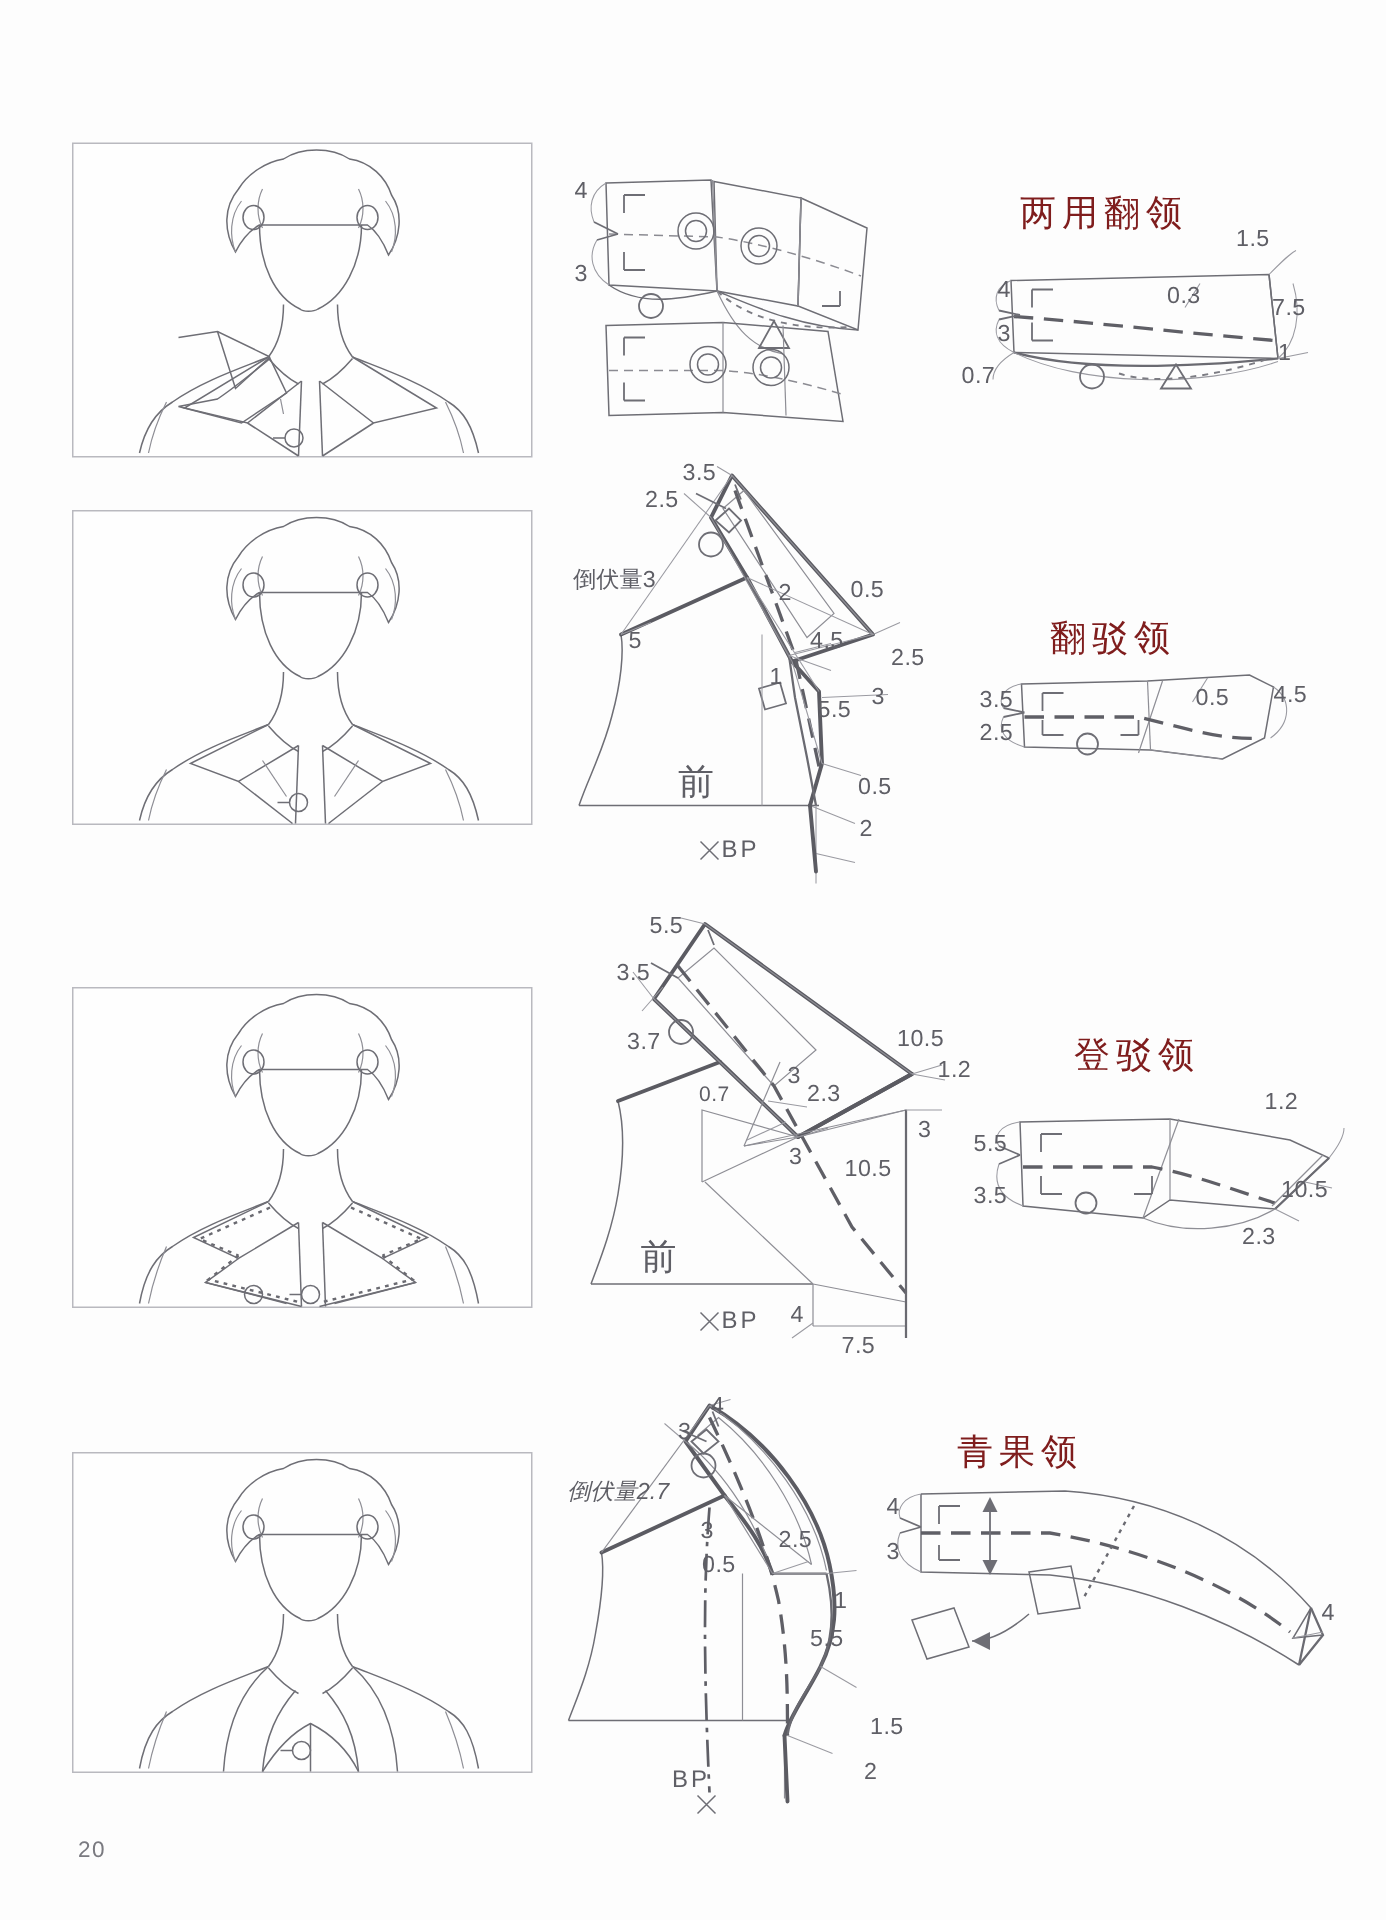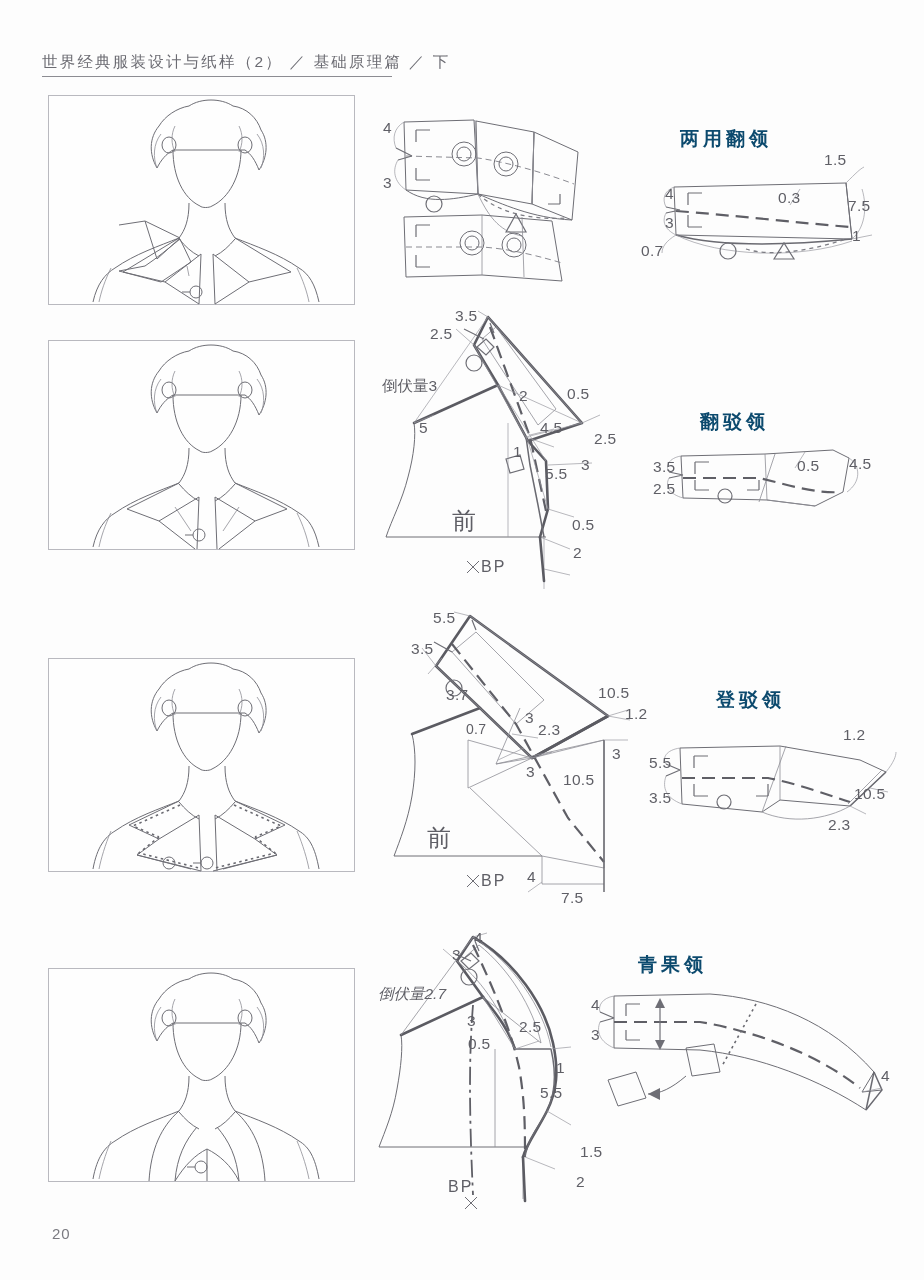--- a/index.html
+++ b/index.html
@@ -35,22 +35,22 @@
   .abs{position:absolute;}
   .num{
     position:absolute;font-size:15.5px;color:#5f5f66;
     letter-spacing:.3px;white-space:nowrap;line-height:1;
   }
   .num.s{font-size:14px;}
   .cn-label{
     position:absolute;font-size:15.5px;color:#5f5f66;white-space:nowrap;
   }
   .sec-title{
-    position:absolute;font-size:19px;color:#0c4a6e;letter-spacing:4px;
-    white-space:nowrap;font-weight:bold;
+    position:absolute;font-size:24px;color:#7f1d1d;letter-spacing:4px;
+    white-space:nowrap;font-weight:normal;
   }
   .big-cn{
     position:absolute;font-size:24px;color:#5f5f66;letter-spacing:2px;
   }
   .bp-label{
     position:absolute;font-size:16px;color:#5f5f66;letter-spacing:2px;
   }
 
   
   .illo-frame{
@@ -68,24 +68,20 @@
   .dot{fill:none;stroke:#6a6a71;stroke-width:1.6;stroke-dasharray:2.5 3.5;}
   .dashdot{fill:none;stroke:#5f5f66;stroke-width:1.8;stroke-dasharray:18 5 3 5;}
   .mk{fill:none;stroke:#6e6e75;stroke-width:1.2;}
   .mkf{fill:#6e6e75;}
 </style>
 </head>
 <body>
 
 <div class="page">
 
-  <div id="header-band">
-    <div id="header-title">世界经典服装设计与纸样（2） ／ 基础原理篇 ／ 下</div>
-    <div id="header-rule"></div>
-  </div>
 
   <div class="illo-frame" style="left:48px;top:95px;width:305px;height:208px;">
     <svg width="305" height="208" viewBox="0 0 305 208">
 
       <path class="ln" d="M108 72 C100 58 100 42 110 30 C116 20 128 12 140 10 C152 2 172 2 184 10 C198 12 208 22 212 34 C220 46 218 62 210 74 C206 64 202 58 196 54 L124 54 C117 58 112 64 108 72 Z"></path>
       <path class="ln-thin" d="M108 72 C104 62 104 48 112 38"></path>
       <path class="ln-thin" d="M212 72 C216 62 216 48 208 38"></path>
 
       <path class="ln" d="M124 54 C124 80 134 102 151 110 C153 112 160 112 163 110 C180 102 192 80 192 54"></path>
 
@@ -415,21 +411,21 @@
       <path class="ln-hair" d="M212 140 L236 140"></path>
       <path class="ln-hair" d="M150 282 L136 292"></path>
       <path class="mk" d="M42 42 L60 52"></path>
       <path class="mk" d="M80 20 L84 30"></path>
       <path class="ln-hair" d="M106 160 L132 148"></path>
       <path class="ln-hair" d="M120 134 L146 138"></path>
     </svg>
   </div>
   <div class="num" style="left:433px;top:610px;">5.5</div>
   <div class="num" style="left:411px;top:641px;">3.5</div>
-  <div class="num" style="left:418px;top:687px;margin-left:28px;">3.7</div>
+  <div class="num" style="left:418px;top:687px;">3.7</div>
   <div class="num s" style="left:466px;top:722px;">0.7</div>
   <div class="num" style="left:525px;top:710px;">3</div>
   <div class="num" style="left:538px;top:722px;">2.3</div>
   <div class="num" style="left:598px;top:685px;">10.5</div>
   <div class="num" style="left:625px;top:706px;">1.2</div>
   <div class="num" style="left:612px;top:746px;">3</div>
   <div class="num" style="left:526px;top:764px;">3</div>
   <div class="num" style="left:563px;top:772px;">10.5</div>
   <div class="num" style="left:527px;top:869px;">4</div>
   <div class="num" style="left:561px;top:890px;">7.5</div>

